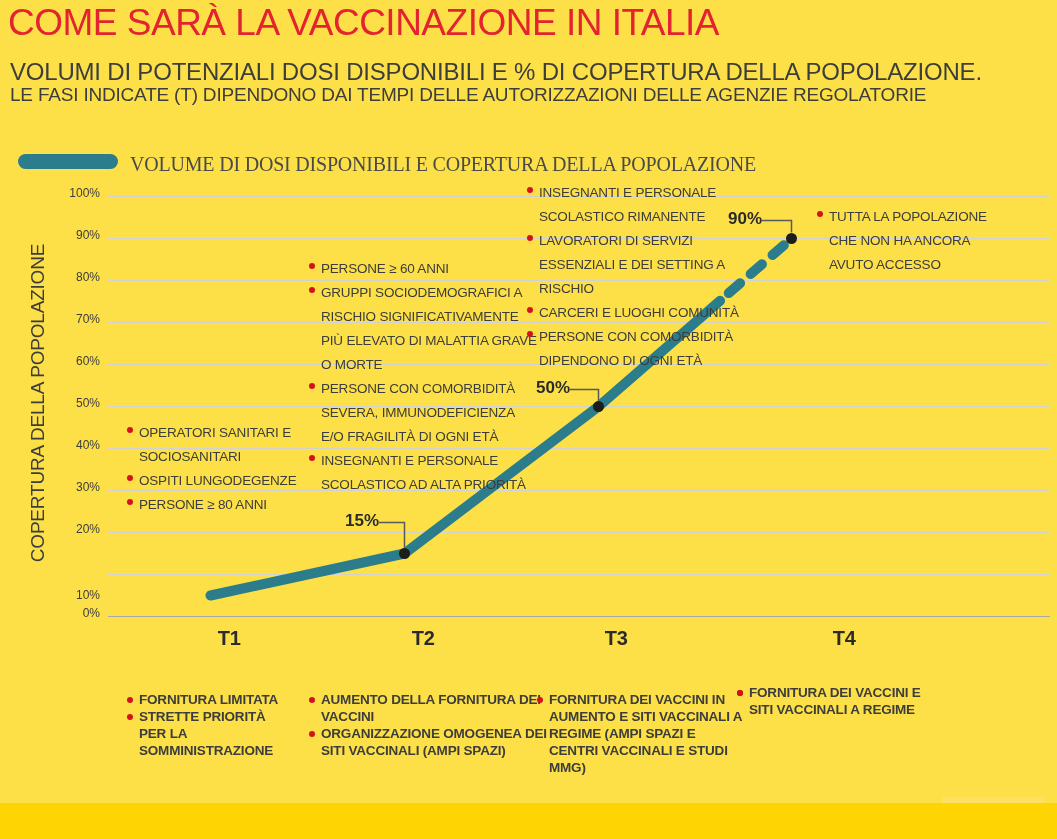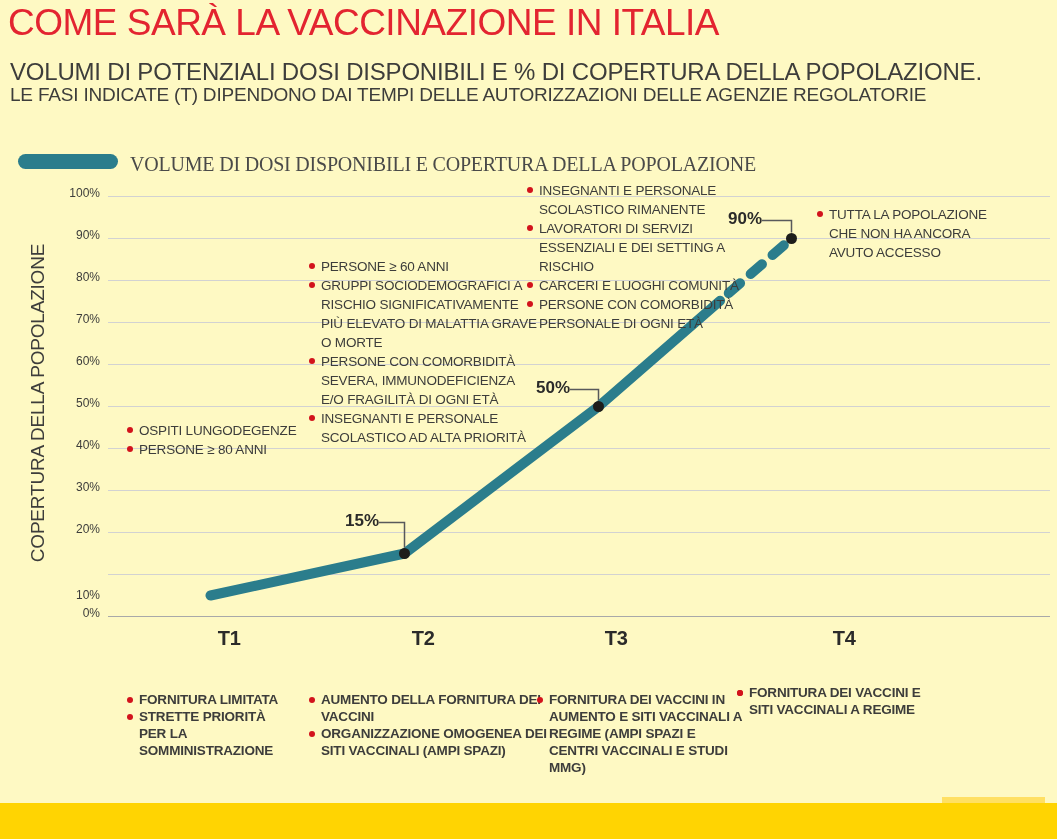--- a/index.html
+++ b/index.html
@@ -1,17 +1,17 @@
 <!DOCTYPE html>
 <html><head>
 <meta charset="utf-8">
 <style>
   html,body{margin:0;padding:0;background:#ffffff;}
   .canvas{
-    position:relative;width:1057px;height:839px;background:#fef9c3;overflow:hidden;
+    position:relative;width:1057px;height:839px;background:#fde047;overflow:hidden;
     font-family:"Liberation Sans","DejaVu Sans",sans-serif;color:#3d3d3b;
   }
   .abs{position:absolute;}
   .title{
     left:8px;top:2px;font-size:37px;letter-spacing:-0.5px;color:#e32430;font-weight:400;
     white-space:nowrap;
   }
   .subtitle1{left:10px;top:58px;font-size:24px;letter-spacing:-0.2px;white-space:nowrap;}
   .subtitle2{left:10px;top:84px;font-size:19px;letter-spacing:-0.2px;white-space:nowrap;}
   .legend-pill{left:18px;top:154px;width:100px;height:15px;border-radius:8px;background:#2b7d8c;}
@@ -19,21 +19,21 @@
   .y-axis-title{
     left:-172px;top:392px;width:420px;text-align:center;font-size:19px;letter-spacing:-0.2px;
     transform:rotate(-90deg);color:#3d3d3b;
   }
   .y-tick{position:absolute;width:70px;text-align:right;font-size:12px;color:#3d3d3b;}
   .x-tick{position:absolute;width:60px;top:627px;text-align:right;font-size:20px;font-weight:bold;color:#2b2b2a;}
   .pt-label{position:absolute;font-size:17px;font-weight:bold;color:#2b2b2a;}
   .pl-15{right:678px;top:511px;}
   .pl-50{right:487px;top:378px;}
   .pl-90{right:295px;top:209px;}
-  ul.blist{list-style:none;margin:0;padding:0;font-size:13.5px;line-height:19px;letter-spacing:-0.2px;}
+  ul.blist{list-style:none;margin:0;padding:0;font-size:13.5px;line-height:24px;letter-spacing:-0.2px;}
   ul.blist li{position:relative;padding-left:13px;margin:0;}
   ul.blist li::before{
     content:"";position:absolute;left:1px;top:5.5px;width:6px;height:6px;border-radius:50%;background:#d2131c;
   }
   ul.blist.bold{font-weight:bold;line-height:17px;}
   .ann-t1{left:126px;top:421px;width:185px;}
   .ann-t2{left:308px;top:257px;width:232px;}
   .ann-t3{left:526px;top:181px;width:224px;}
   .ann-t4{left:816px;top:205px;width:180px;}
   .fn-t1{left:126px;top:691px;width:170px;}
@@ -96,34 +96,35 @@
   <div class="x-tick" style="left:181px;">T1</div>
   <div class="x-tick" style="left:375px;">T2</div>
   <div class="x-tick" style="left:568px;">T3</div>
   <div class="x-tick" style="left:796px;">T4</div>
 
   <div class="pt-label pl-15">15%</div>
   <div class="pt-label pl-50">50%</div>
   <div class="pt-label pl-90">90%</div>
 
   <ul class="abs blist ann-t1">
+    <li>OPERATORI SANITARI E SOCIOSANITARI</li>
     <li>OSPITI LUNGODEGENZE</li>
     <li>PERSONE ≥ 80 ANNI</li>
   </ul>
   <ul class="abs blist ann-t2">
     <li>PERSONE ≥ 60 ANNI</li>
     <li>GRUPPI SOCIODEMOGRAFICI A RISCHIO SIGNIFICATIVAMENTE PIÙ ELEVATO DI MALATTIA GRAVE O MORTE</li>
     <li>PERSONE CON COMORBIDITÀ SEVERA, IMMUNODEFICIENZA E/O FRAGILITÀ DI OGNI ETÀ</li>
     <li>INSEGNANTI E PERSONALE SCOLASTICO AD ALTA PRIORITÀ</li>
   </ul>
   <ul class="abs blist ann-t3">
     <li>INSEGNANTI E PERSONALE SCOLASTICO RIMANENTE</li>
     <li>LAVORATORI DI SERVIZI ESSENZIALI E DEI SETTING A RISCHIO</li>
     <li>CARCERI E LUOGHI COMUNITÀ</li>
-    <li>PERSONE CON COMORBIDITÀ PERSONALE DI OGNI ETÀ</li>
+    <li>PERSONE CON COMORBIDITÀ DIPENDONO DI OGNI ETÀ</li>
   </ul>
   <ul class="abs blist ann-t4">
     <li>TUTTA LA POPOLAZIONE CHE NON HA ANCORA AVUTO ACCESSO</li>
   </ul>
 
   <ul class="abs blist bold fn-t1">
     <li>FORNITURA LIMITATA</li>
     <li>STRETTE PRIORITÀ PER LA SOMMINISTRAZIONE</li>
   </ul>
   <ul class="abs blist bold fn-t2">

